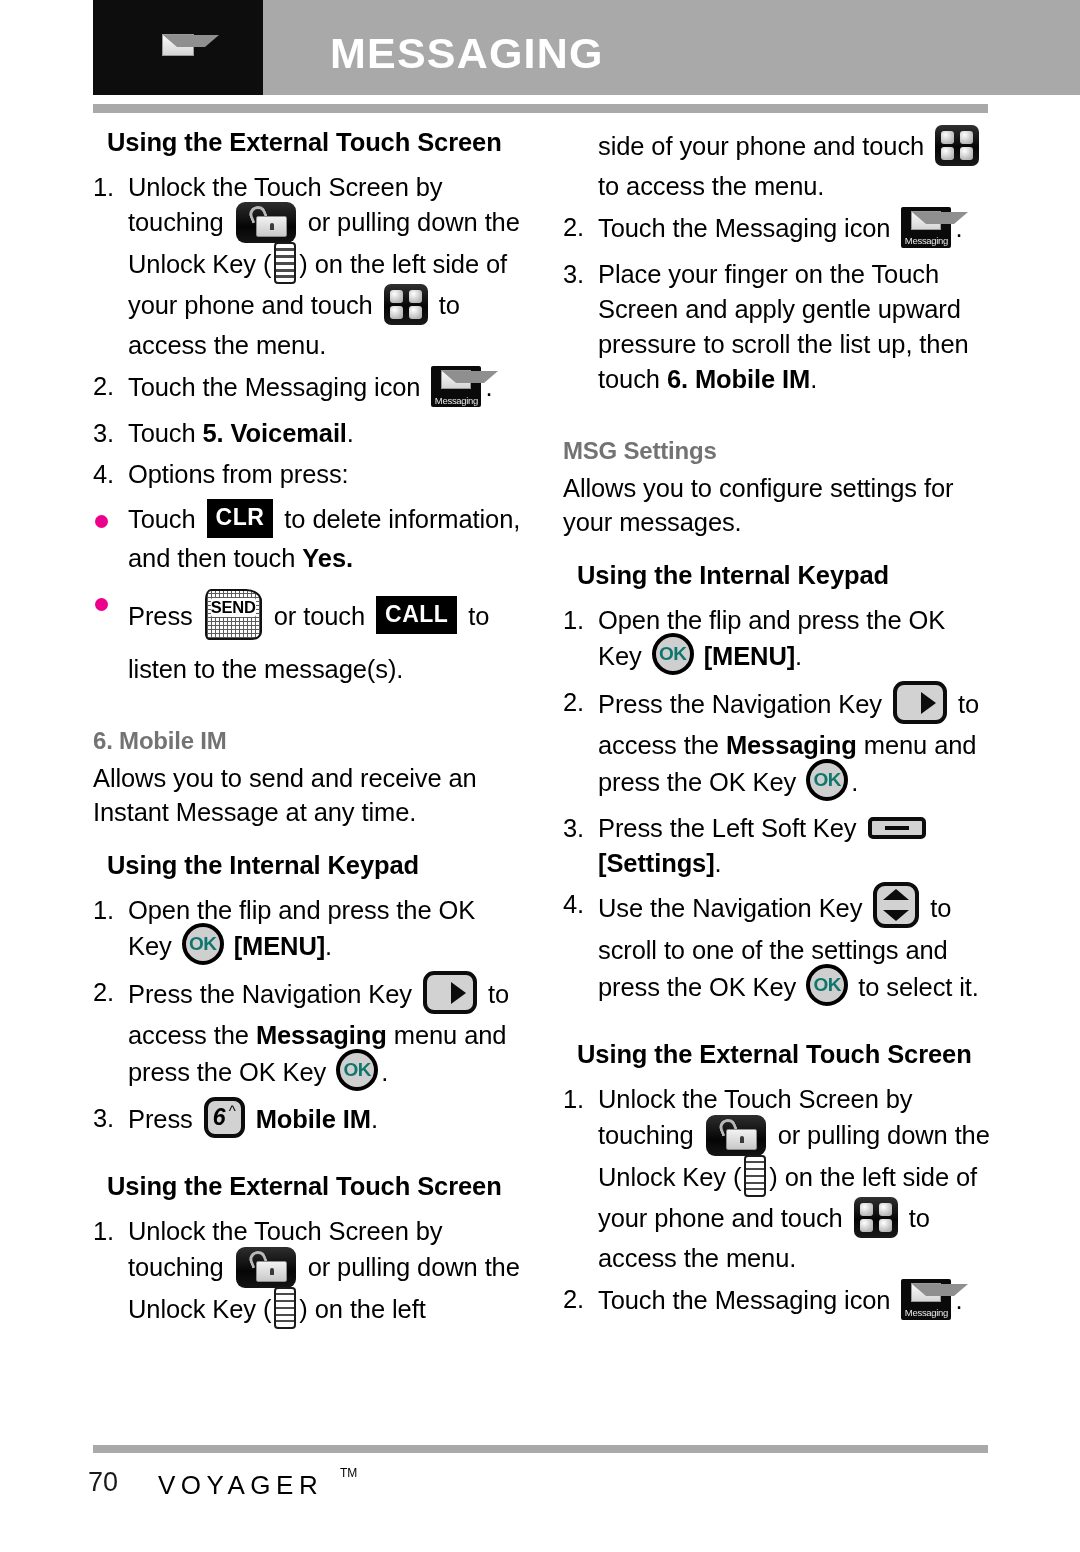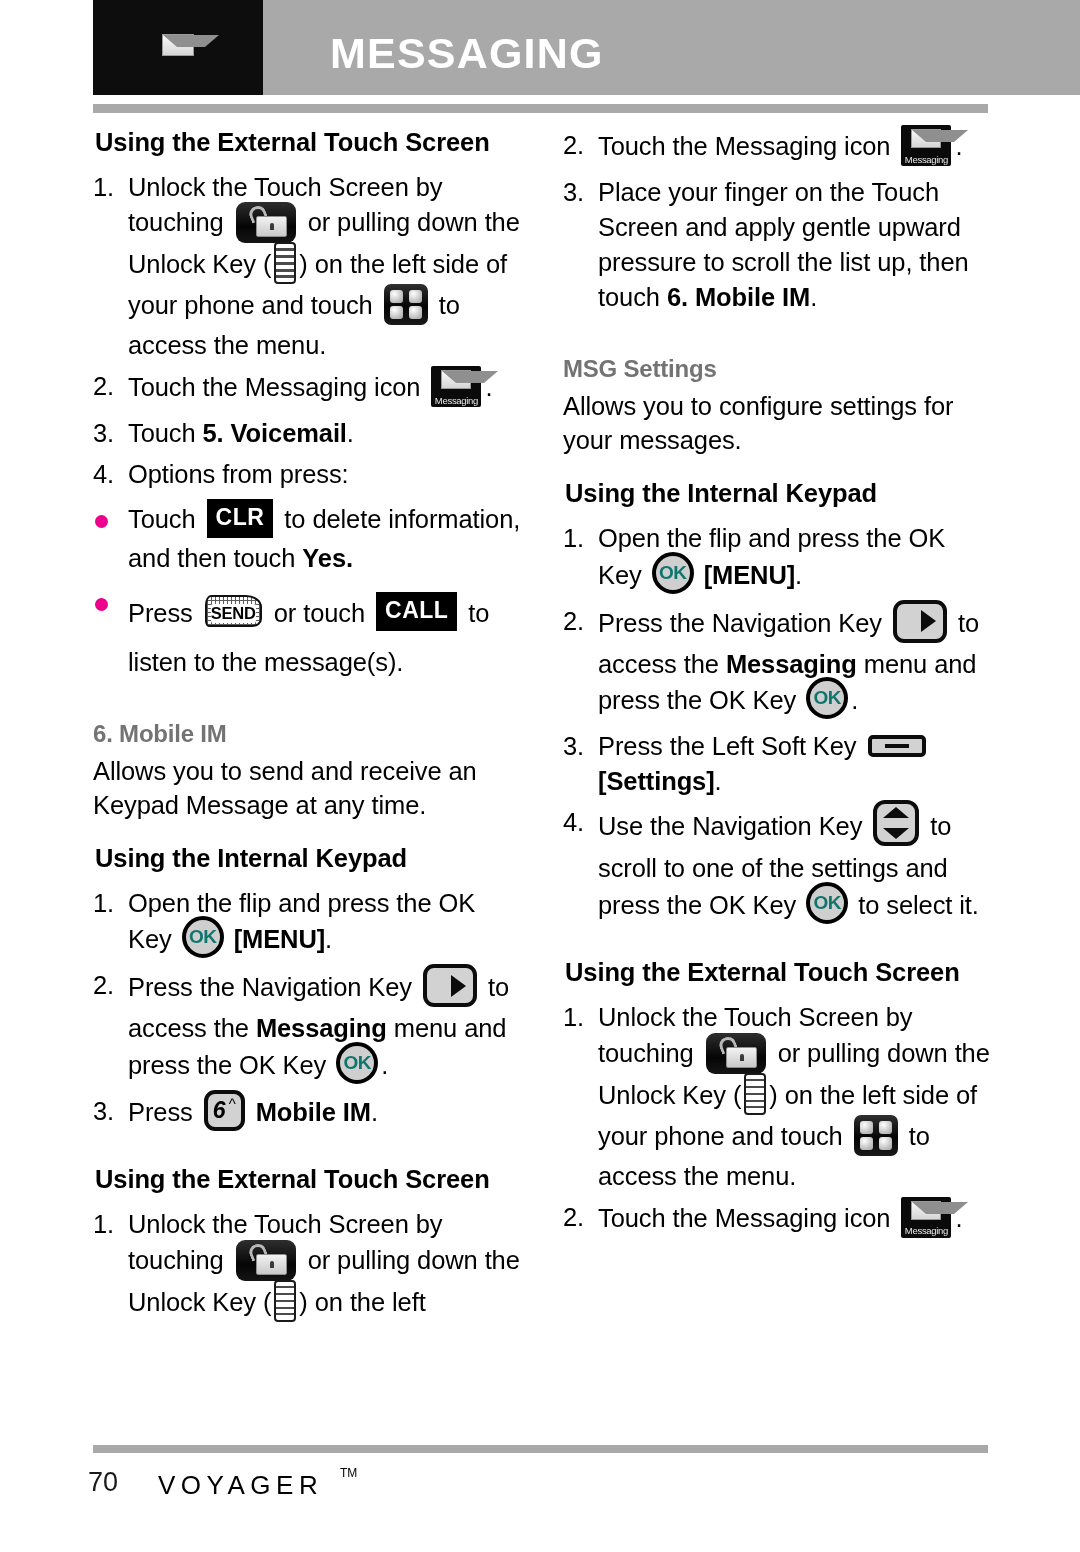--- a/index.html
+++ b/index.html
@@ -32,21 +32,21 @@
     background: #a9a9a9;
   }
 
   
   .col { position: absolute; top: 128px; width: 430px; }
   .col-left  { left: 93px; }
   .col-right { left: 563px; }
 
   h3.sub {
     font-size: 25.5px; font-weight: bold; color: #000;
-    margin: 0 0 13px 2px; letter-spacing: -0.1px;
+    margin: 0 0 13px 14px; letter-spacing: -0.1px;
     line-height: 1.12;
   }
   h2.pink {
     font-size: 24px; font-weight: bold; color: #737373;
     margin: 0 0 8px 0; line-height: 1.15; letter-spacing: -0.2px;
   }
   p.body {
     font-size: 25.5px; color: #000000; line-height: 1.31;
     margin: 0 0 12px 0; letter-spacing: -0.1px;
   }
@@ -153,21 +153,21 @@
   
   .ic-chip {
     display: inline-block; vertical-align: middle; background: #000; color: #fff;
     font-weight: bold; font-size: 23px; padding: 3px 9px 4px 9px;
     margin: 0 4px; top: -3px; position: relative; letter-spacing: 0.5px;
     font-family: "Liberation Sans", sans-serif;
   }
 
   
   .ic-send {
-    width: 57px; height: 32px; margin: 14px 5px; top: -4px;
+    width: 57px; height: 51px; margin: 8px 5px; top: -4px;
   }
   .ic-send .shape {
     position: absolute; inset: 0;
     background:
       repeating-linear-gradient(0deg, #5c5c5c 0 1px, transparent 1px 4px),
       repeating-linear-gradient(90deg, #5c5c5c 0 1px, transparent 1px 4px),
       #ffffff;
     border: 2.5px solid #111;
     border-radius: 6px 16px 10px 4px / 10px 12px 8px 6px;
   }
@@ -319,21 +319,21 @@
         <span class="ic ic-send"><span class="shape"></span><span class="txt">SEND</span></span>
         <span>or touch</span>
         <span class="ic-chip">CALL</span>
         <span>to listen to the message(s).</span>
       </li>
     </ul>
 
     <div class="gap-lg"></div>
 
     <h2 class="pink">6. Mobile IM</h2>
-    <p class="body">Allows you to send and receive an Keypad Message at any time.</p>
+    <p class="body">Allows you to send and receive an Instant Message at any time.</p>
 
     <div class="gap-sm"></div>
 
     <h3 class="sub">Using the Internal Keypad</h3>
 
     <ol class="steps">
       <li>
         <span class="num">1.</span>
         <span>Open the flip and press the OK Key</span>
         <span class="ic ic-ok"><span class="txt">OK</span></span>
@@ -365,20 +365,25 @@
         <span class="ic ic-unlock"><span class="shackle"></span><span class="body"></span><span class="kh"></span></span>
         <span>or pulling down the Unlock Key (</span><span class="ic ic-key"><i></i><i></i><i></i><i></i><i></i></span><span>) on the left</span>
       </li>
     </ol>
 
   </div>
 
   <div class="col col-right">
 
     <ol class="steps">
+      <li style="padding-left:35px;">
+        <span>side of your phone and touch</span>
+        <span class="ic ic-grid"><span></span><span></span><span></span><span></span></span>
+        <span>to access the menu.</span>
+      </li>
       <li>
         <span class="num">2.</span>
         <span>Touch the Messaging icon</span>
         <span class="ic ic-msg"><span class="env"></span><span class="lbl">Messaging</span></span><span>.</span>
       </li>
       <li>
         <span class="num">3.</span>
         <span>Place your finger on the Touch Screen and apply gentle upward pressure to scroll the list up, then touch </span><b>6. Mobile IM</b><span>.</span>
       </li>
     </ol>

